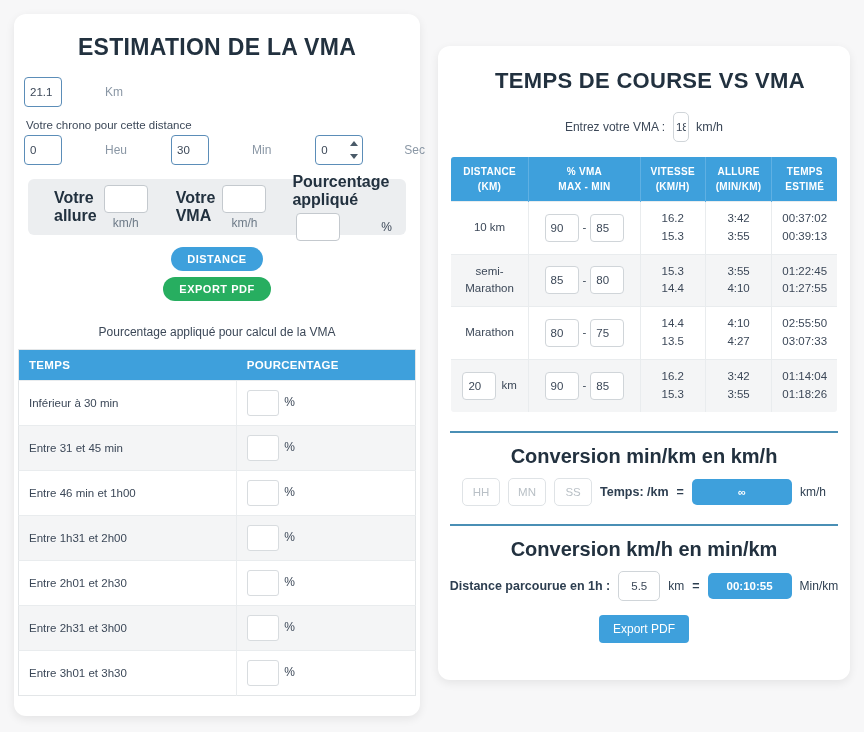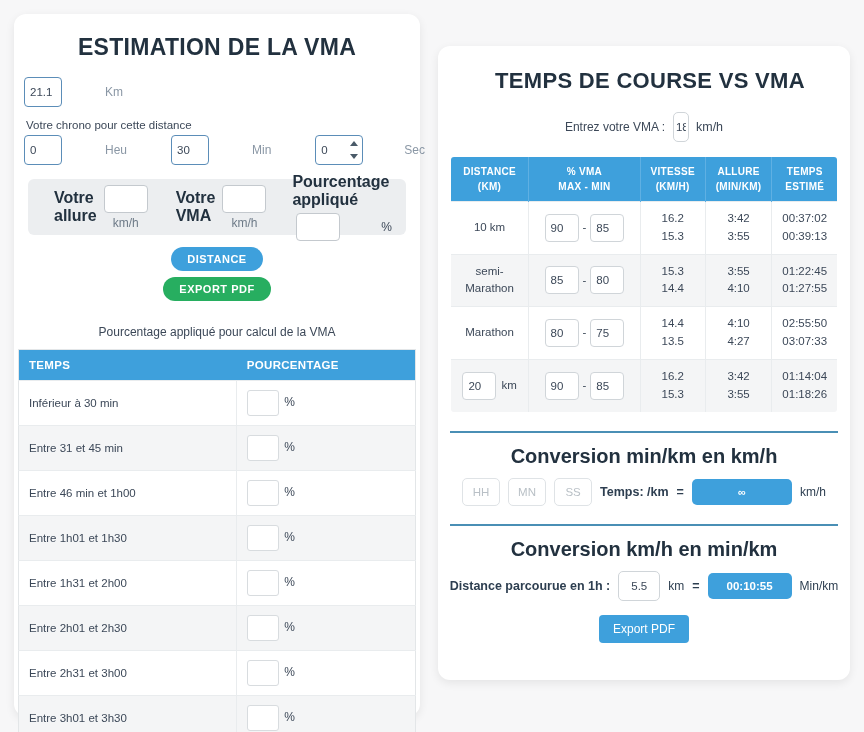--- a/index.html
+++ b/index.html
@@ -255,24 +255,20 @@
           </tr>
           <tr>
             <td>Entre 31 et 45 min</td>
             <td class="sep"><input type="text" class="inp-pct" value="87" style=""><span class="pct-sign">%</span></td>
           </tr>
           <tr>
             <td>Entre 46 min et 1h00</td>
             <td class="sep"><input type="text" class="inp-pct" value="85" style=""><span class="pct-sign">%</span></td>
           </tr>
           <tr>
-            <td>Entre 1h01 et 1h30</td>
-            <td class="sep"><input type="text" class="inp-pct" value="80" style=""><span class="pct-sign">%</span></td>
-          </tr>
-          <tr>
             <td>Entre 1h31 et 2h00</td>
             <td class="sep"><input type="text" class="inp-pct" value="80" style=""><span class="pct-sign">%</span></td>
           </tr>
           <tr>
             <td>Entre 2h01 et 2h30</td>
             <td class="sep"><input type="text" class="inp-pct" value="78" style=""><span class="pct-sign">%</span></td>
           </tr>
           <tr>
             <td>Entre 2h31 et 3h00</td>
             <td class="sep"><input type="text" class="inp-pct" value="76" style=""><span class="pct-sign">%</span></td>

